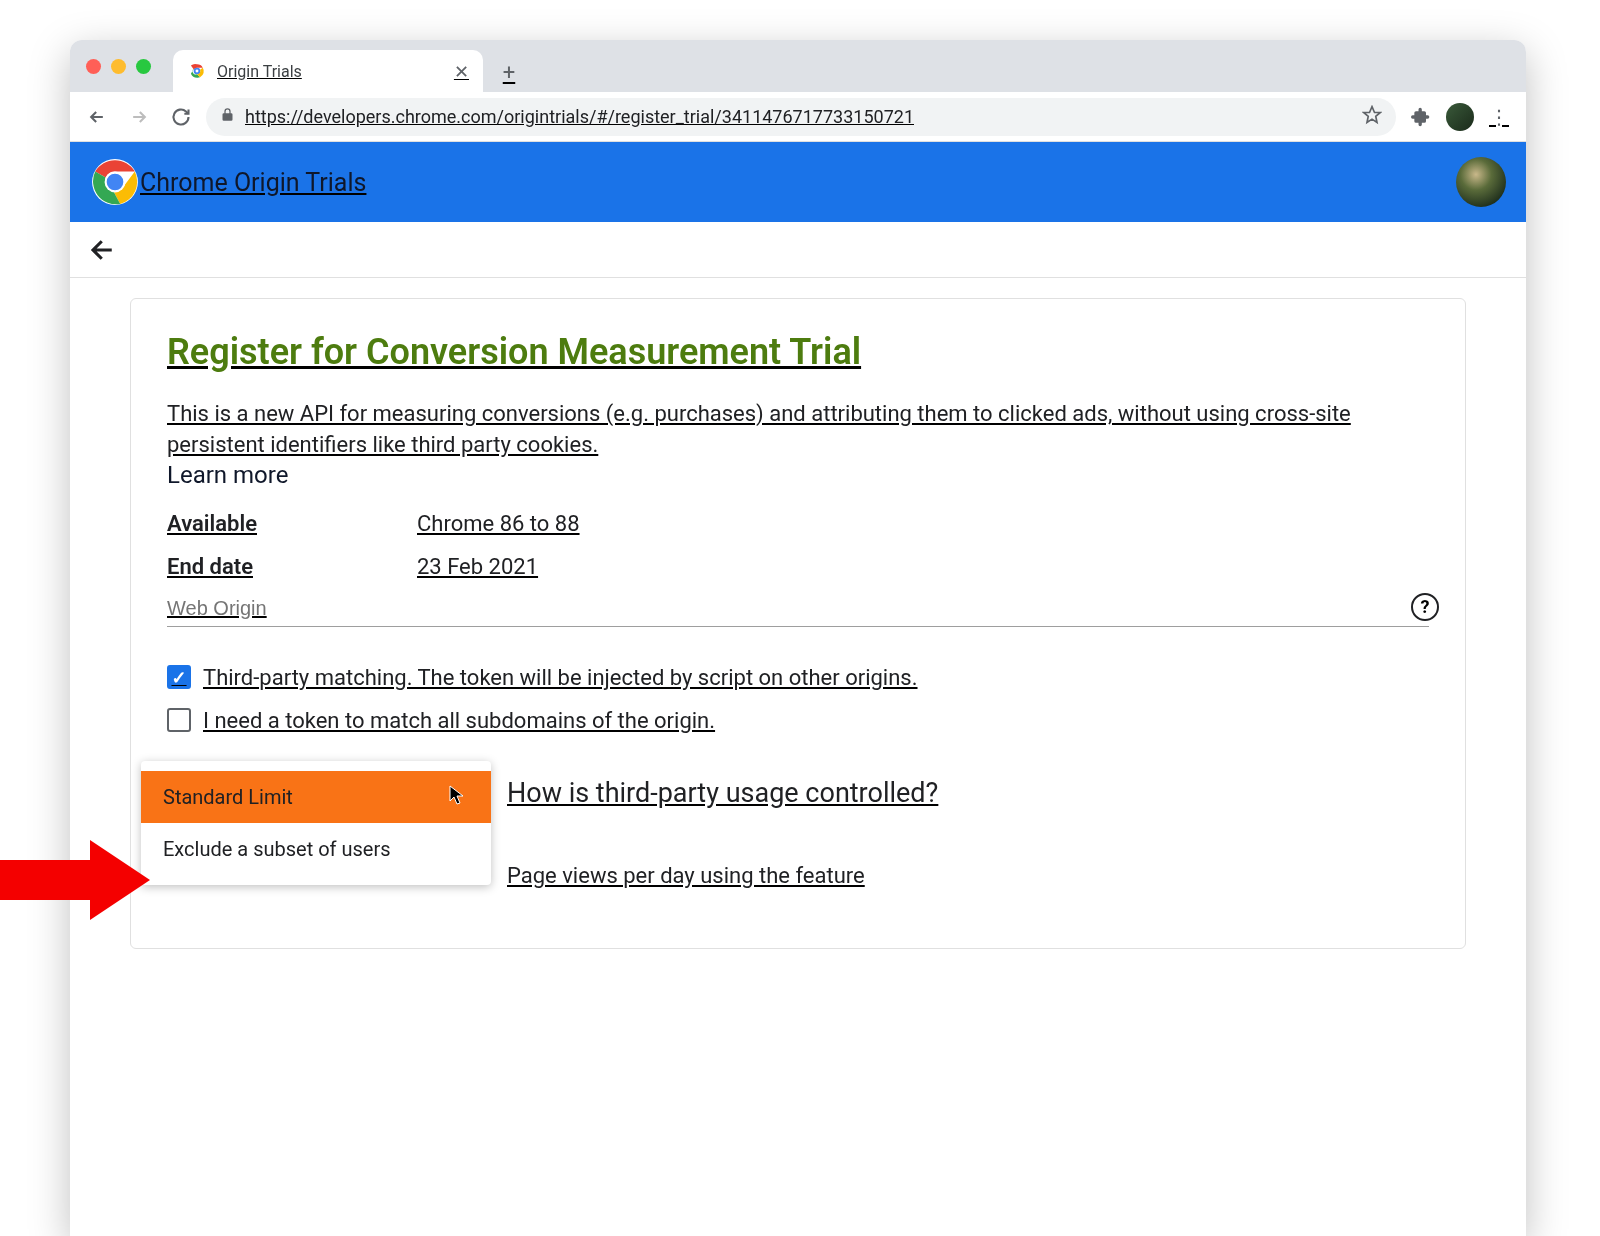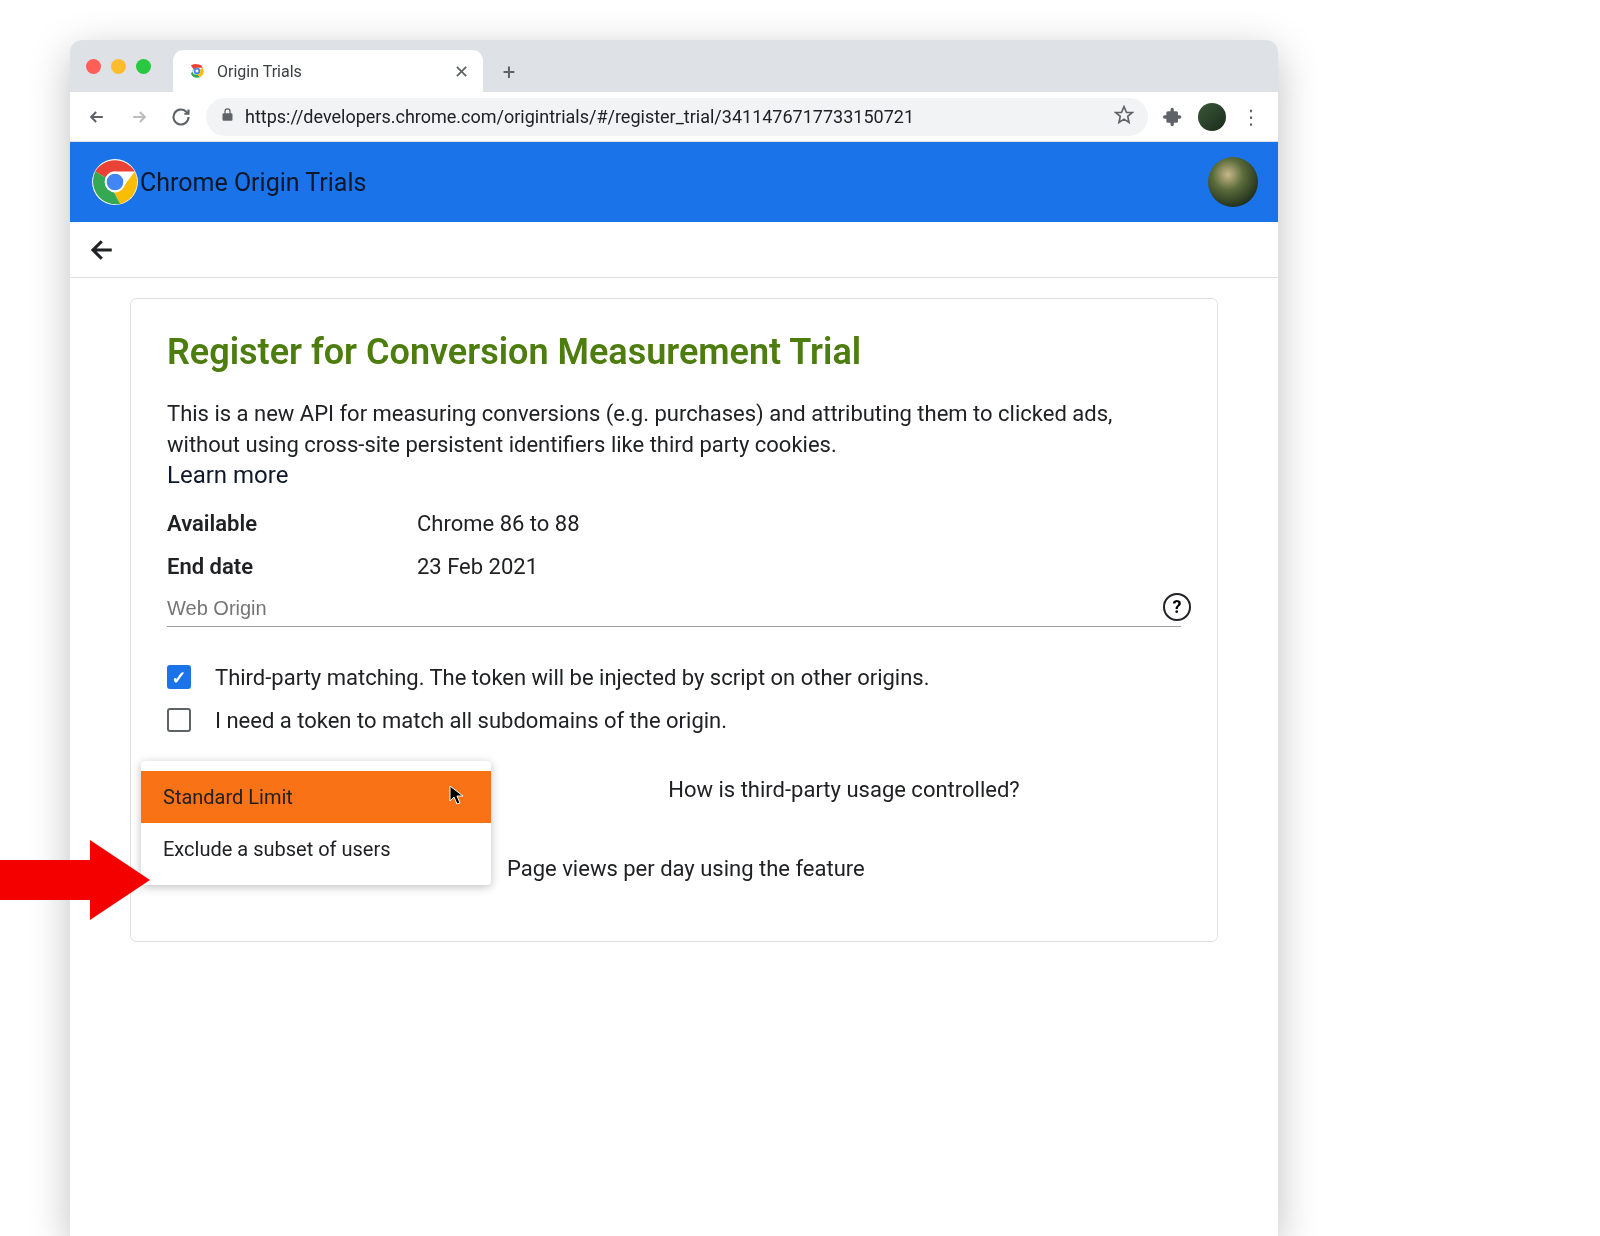--- a/index.html
+++ b/index.html
@@ -7,26 +7,27 @@
   font-family: -apple-system, BlinkMacSystemFont, "Segoe UI", Roboto, Arial, sans-serif;
   background: #fff;
   width: 1600px;
   height: 1236px;
   position: relative;
 }
 .window-shadow {
   position: absolute;
   left: 70px;
   top: 40px;
-  width: 1208px;
+  width: 1456px;
   height: 1196px;
   border-radius: 12px 12px 0 0;
   box-shadow: 0 12px 40px rgba(0,0,0,0.25);
   background: #fff;
   overflow: hidden;
+  text-decoration: underline;
 }
 .tabbar {
   height: 52px;
   background: #dee1e6;
   display: flex;
   align-items: flex-end;
 }
 .traffic {
   display: flex;
   gap: 10px;
@@ -121,28 +122,28 @@
 
 .meta { margin-top: 22px; }
 .meta-row { display:flex; margin-bottom: 18px; font-size:22px; }
 .meta-label { width: 250px; font-weight:600; color:#202124; }
 .meta-value { color:#202124; }
 
 .field-row { display:flex; align-items:flex-start; border-bottom: 1px solid #9e9e9e; padding-bottom: 6px; position: relative; }
 .field-input { flex:1; border:none; outline:none; font-size:20px; color:#757575; background:transparent; }
 .help-icon { width:28px; height:28px; border:2.5px solid #202124; border-radius:50%; display:flex; align-items:center; justify-content:center; font-size:18px; font-weight:700; cursor:pointer; margin-left:12px; position:absolute; right:-10px; top:-4px;}
 
-.checkbox-row { display:flex; align-items:center; gap:24px; margin-top: 38px; font-size:22px; color:#202124; }
+.checkbox-row { display:flex; align-items:center; gap:12px; margin-top: 38px; font-size:22px; color:#202124; }
 .checkbox-row + .checkbox-row { margin-top: 18px; }
 .cb { width:24px; height:24px; border:2.5px solid #5f6368; border-radius:3px; cursor:pointer; flex-shrink:0; display:flex; align-items:center; justify-content:center; }
 .cb.checked { background:#1a73e8; border-color:#1a73e8; }
 .cb.checked::after { content:"✓"; color:#fff; font-size:18px; font-weight:700; }
 
 .usage-section { margin-top: 44px; position:relative; }
-.usage-q { font-size:22px; color:#202124; margin-left: 340px; text-align: center; }
+.usage-q { font-size:27px; color:#202124; margin-left: 340px; }
 .usage-q2 { font-size:22px; color:#202124; margin-left: 340px; margin-top: 54px; }
 
 .dropdown {
   position:absolute;
   left: -26px;
   top: -16px;
   width: 350px;
   background:#fff;
   box-shadow: 0 2px 10px rgba(0,0,0,0.25);
   border-radius: 4px;

